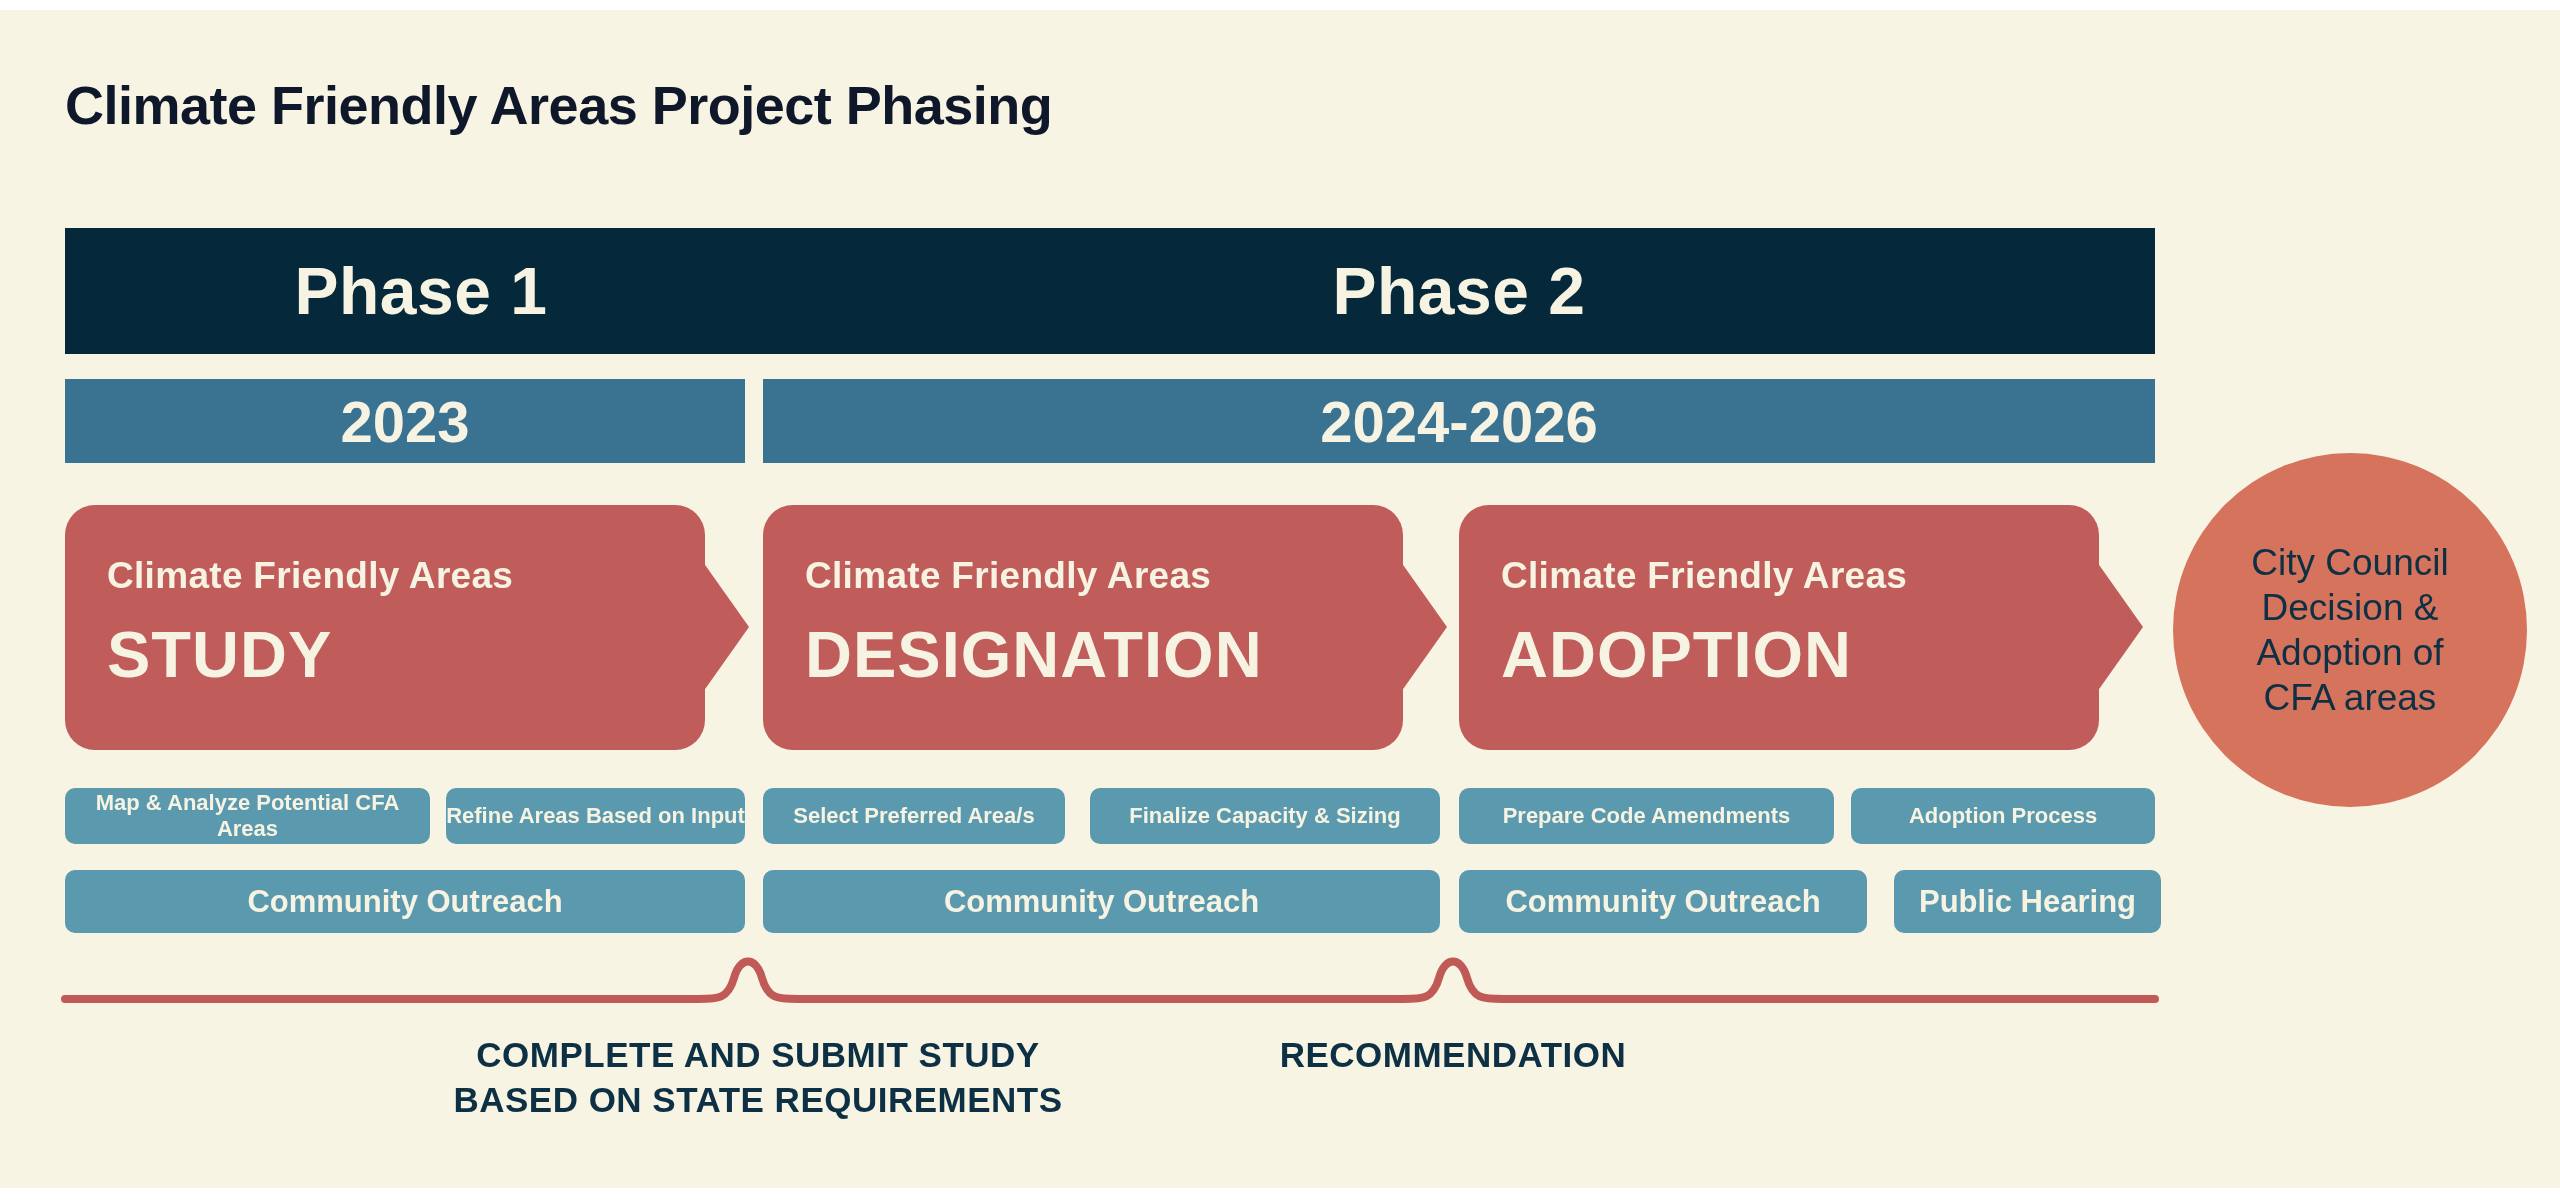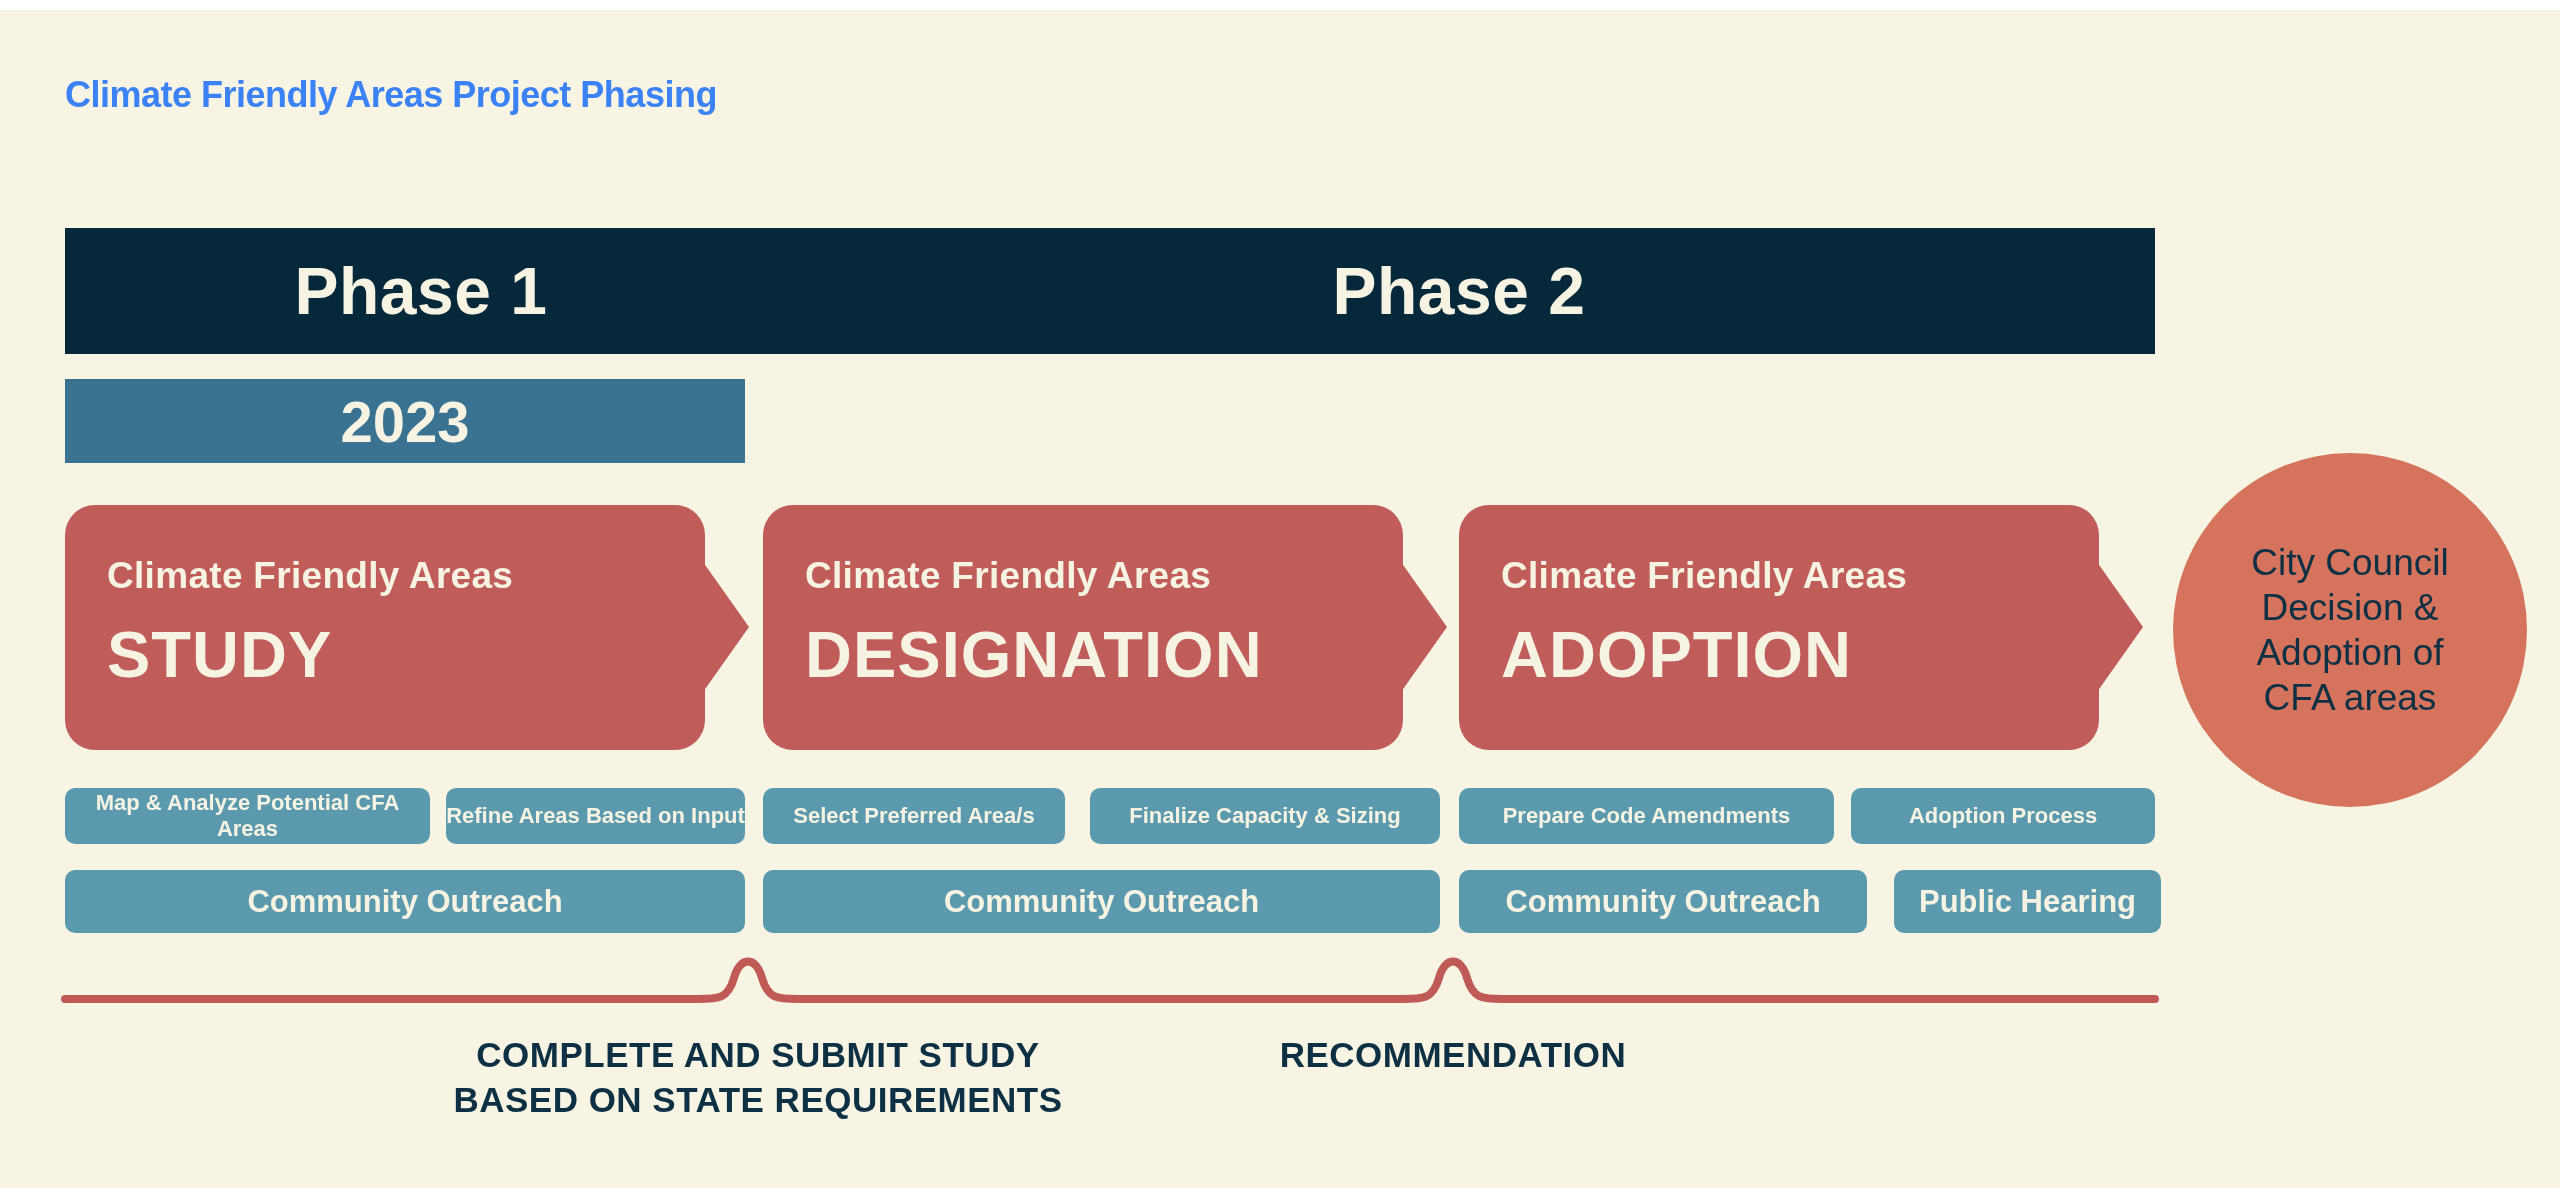--- a/index.html
+++ b/index.html
@@ -8,21 +8,21 @@
     background:#ffffff;
     font-family:"Liberation Sans","DejaVu Sans",sans-serif;
     position:relative;overflow:hidden;
   }
   .canvas{position:absolute;left:0;top:0;width:2560px;height:1200px;}
   .cream{position:absolute;left:0;top:10px;width:2560px;height:1178px;background:#f7f4e3;}
   .abs{position:absolute;}
 
   .page-title{
     left:65px;top:74px;width:1500px;
-    font-size:36px;font-weight:700;color:#3b82f6;letter-spacing:-0.5px;
+    font-size:54px;font-weight:700;color:#0f172a;letter-spacing:-0.5px;
   }
 
   .phase-box{
     background:#05293a;color:#f6f3e2;
     display:flex;align-items:center;justify-content:center;
     font-size:66px;font-weight:700;letter-spacing:0.5px;
   }
   .year-bar{
     background:#3a7292;color:#f6f3e2;
     display:flex;align-items:center;justify-content:center;
@@ -68,20 +68,21 @@
 
 <div class="canvas">
   <div class="cream"></div>
 
   <div class="abs page-title">Climate Friendly Areas Project Phasing</div>
 
   <div class="abs phase-box" style="left:65px;top:228px;width:712px;height:126px;">Phase 1</div>
   <div class="abs phase-box" style="left:763px;top:228px;width:1392px;height:126px;">Phase 2</div>
 
   <div class="abs year-bar" style="left:65px;top:379px;width:680px;height:84px;">2023</div>
+  <div class="abs year-bar" style="left:763px;top:379px;width:1392px;height:84px;">2024-2026</div>
 
   <div class="abs bubble" style="left:65px;top:505px;width:640px;height:245px;">
     <div class="eyebrow">Climate Friendly Areas</div>
     <div class="big">STUDY</div>
   </div>
   <div class="abs bubble-arrow" style="left:703px;top:562px;"></div>
 
   <div class="abs bubble" style="left:763px;top:505px;width:640px;height:245px;">
     <div class="eyebrow">Climate Friendly Areas</div>
     <div class="big">DESIGNATION</div>

